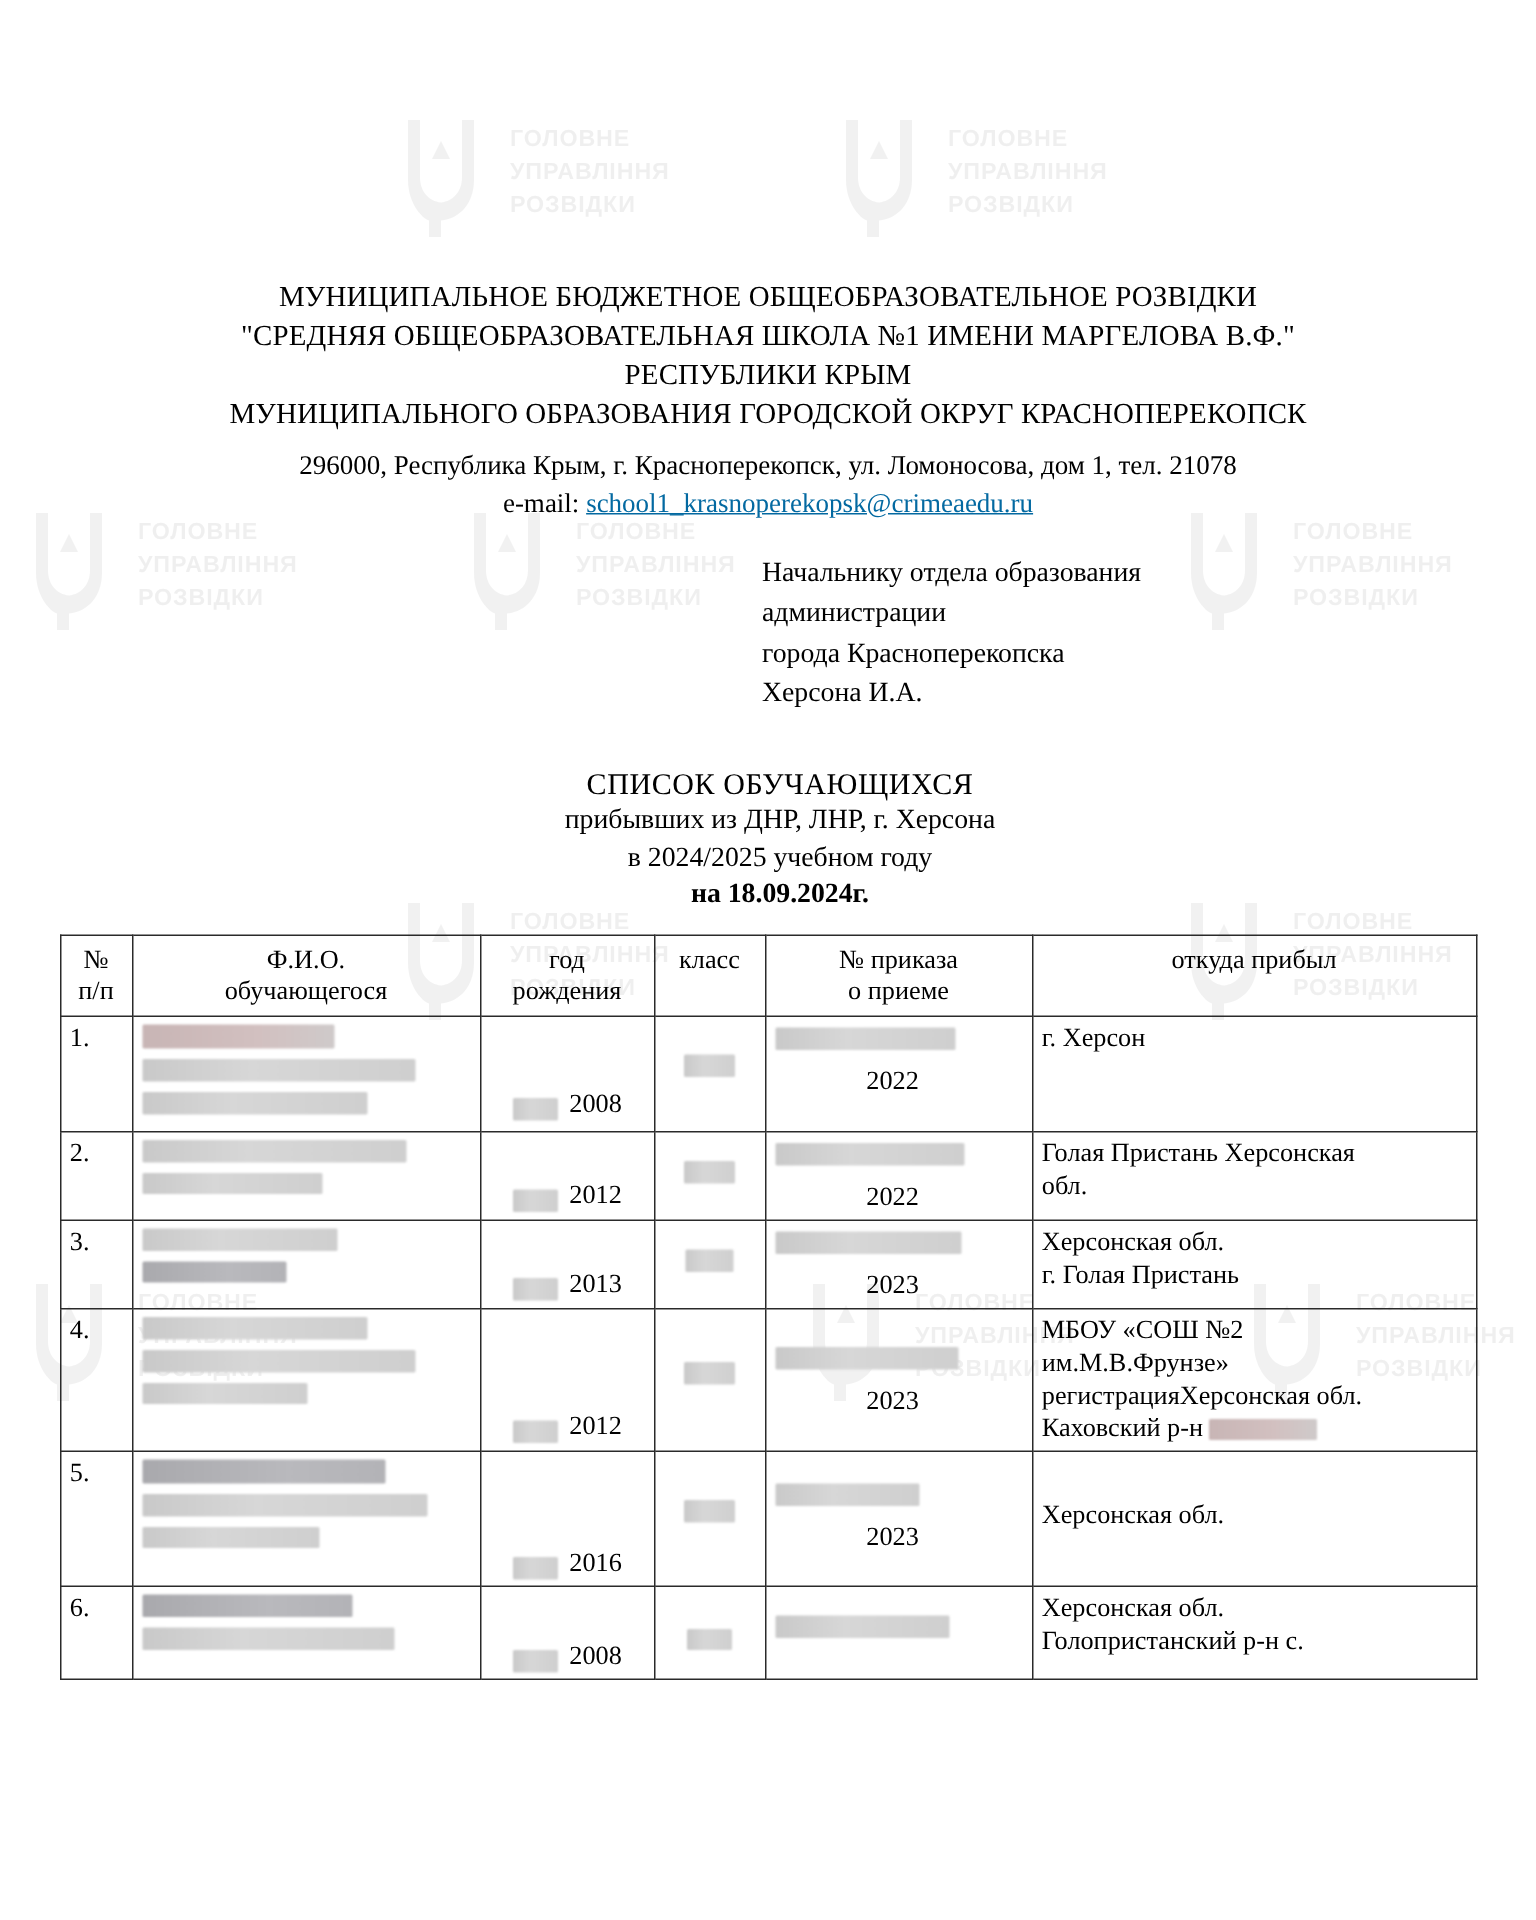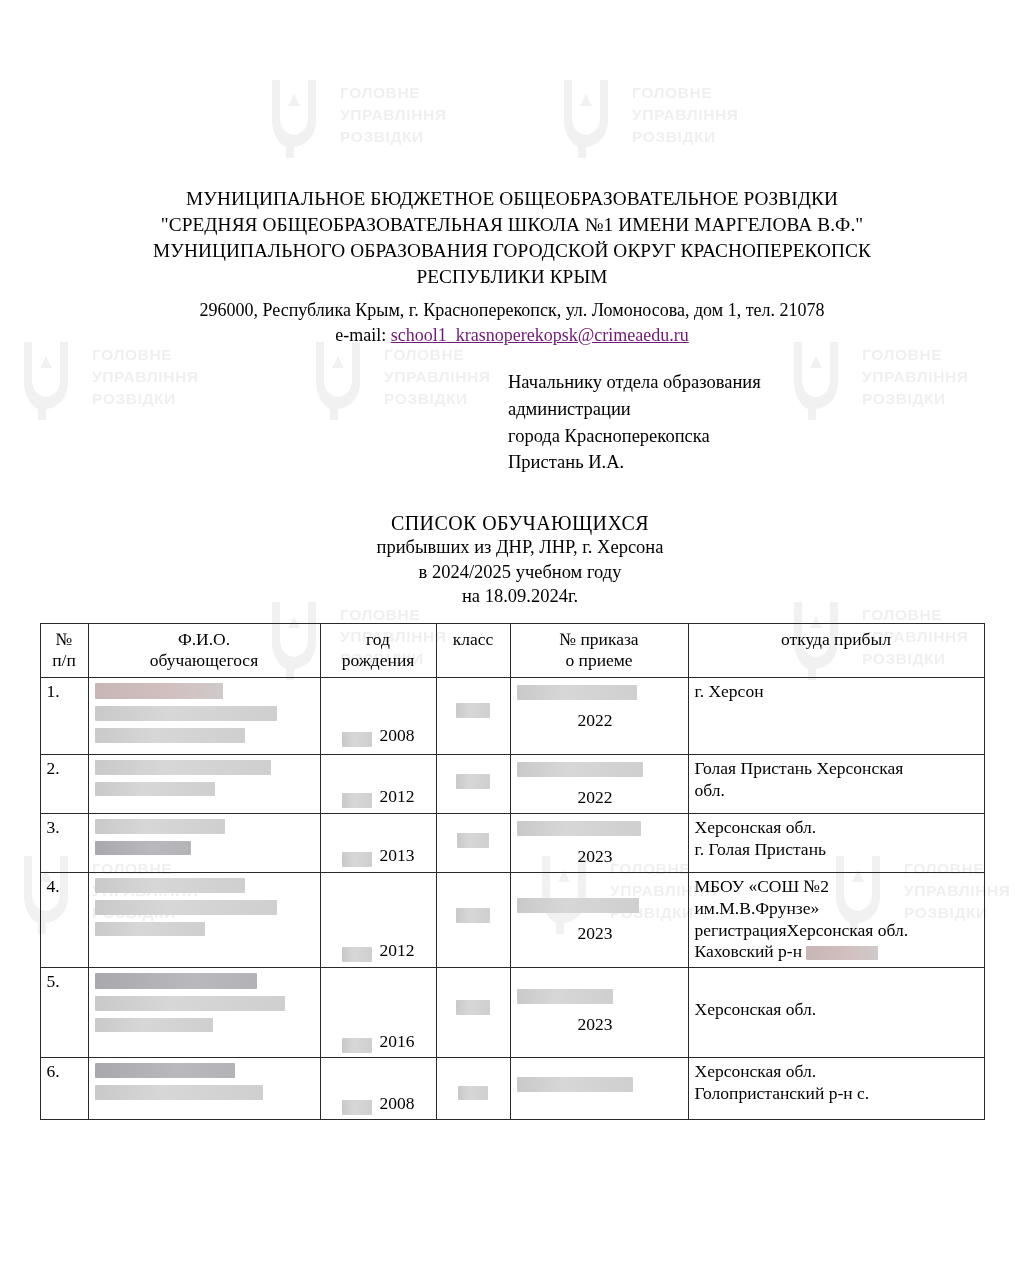--- a/index.html
+++ b/index.html
@@ -71,21 +71,21 @@
   .addr {
     font-size: 18px;
     margin-top: 9px;
     line-height: 1.35;
   }
   .email-line {
     font-size: 18px;
     line-height: 1.35;
   }
   .email-link {
-    color: #701a75;
+    color: #0369a1;
     text-decoration: underline;
   }
 
   .recipient {
     margin-top: 22px;
     margin-left: 508px;
     font-size: 18.5px;
     line-height: 1.45;
   }
 
@@ -98,21 +98,21 @@
     font-size: 20px;
     letter-spacing: 0.4px;
   }
   .title-block .t2,
   .title-block .t3 {
     font-size: 18.5px;
     line-height: 1.33;
   }
   .title-block .t4 {
     font-size: 18.5px;
-    font-weight: normal;
+    font-weight: bold;
     line-height: 1.33;
   }
 
   
   table.list {
     border-collapse: collapse;
     margin: 14px auto 0 auto;
     width: 944px;
     table-layout: fixed;
   }
@@ -274,34 +274,34 @@
     <span class="wm-text">ГОЛОВНЕ<br>УПРАВЛІННЯ<br>РОЗВІДКИ</span>
   </div>
 
 </div>
 
 <div class="page">
 
   <div class="header-block">
     <div class="line caps">МУНИЦИПАЛЬНОЕ БЮДЖЕТНОЕ ОБЩЕОБРАЗОВАТЕЛЬНОЕ РОЗВІДКИ</div>
     <div class="line caps">"СРЕДНЯЯ ОБЩЕОБРАЗОВАТЕЛЬНАЯ ШКОЛА №1  ИМЕНИ  МАРГЕЛОВА В.Ф."</div>
+    <div class="line caps">РЕСПУБЛИКИ КРЫМ</div>
     <div class="line caps">МУНИЦИПАЛЬНОГО ОБРАЗОВАНИЯ ГОРОДСКОЙ ОКРУГ КРАСНОПЕРЕКОПСК</div>
-    <div class="line caps">РЕСПУБЛИКИ КРЫМ</div>
     <div class="addr">296000, Республика Крым, г. Красноперекопск, ул. Ломоносова, дом 1, тел. 21078</div>
     <div class="email-line">
       <span>e-mail:</span>
       <a class="email-link" href="#">school1_krasnoperekopsk@crimeaedu.ru</a>
     </div>
   </div>
 
   <div class="recipient">
     <div>Начальнику отдела образования</div>
     <div>администрации</div>
     <div>города Красноперекопска</div>
-    <div>Пристань  И.А.</div>
+    <div>Херсона  И.А.</div>
   </div>
 
   <div class="title-block">
     <div class="t1">СПИСОК  ОБУЧАЮЩИХСЯ</div>
     <div class="t2">прибывших из ДНР, ЛНР, г. Херсона</div>
     <div class="t3">в 2024/2025 учебном году</div>
     <div class="t4">на 18.09.2024г.</div>
   </div>
 
   <table class="list">

